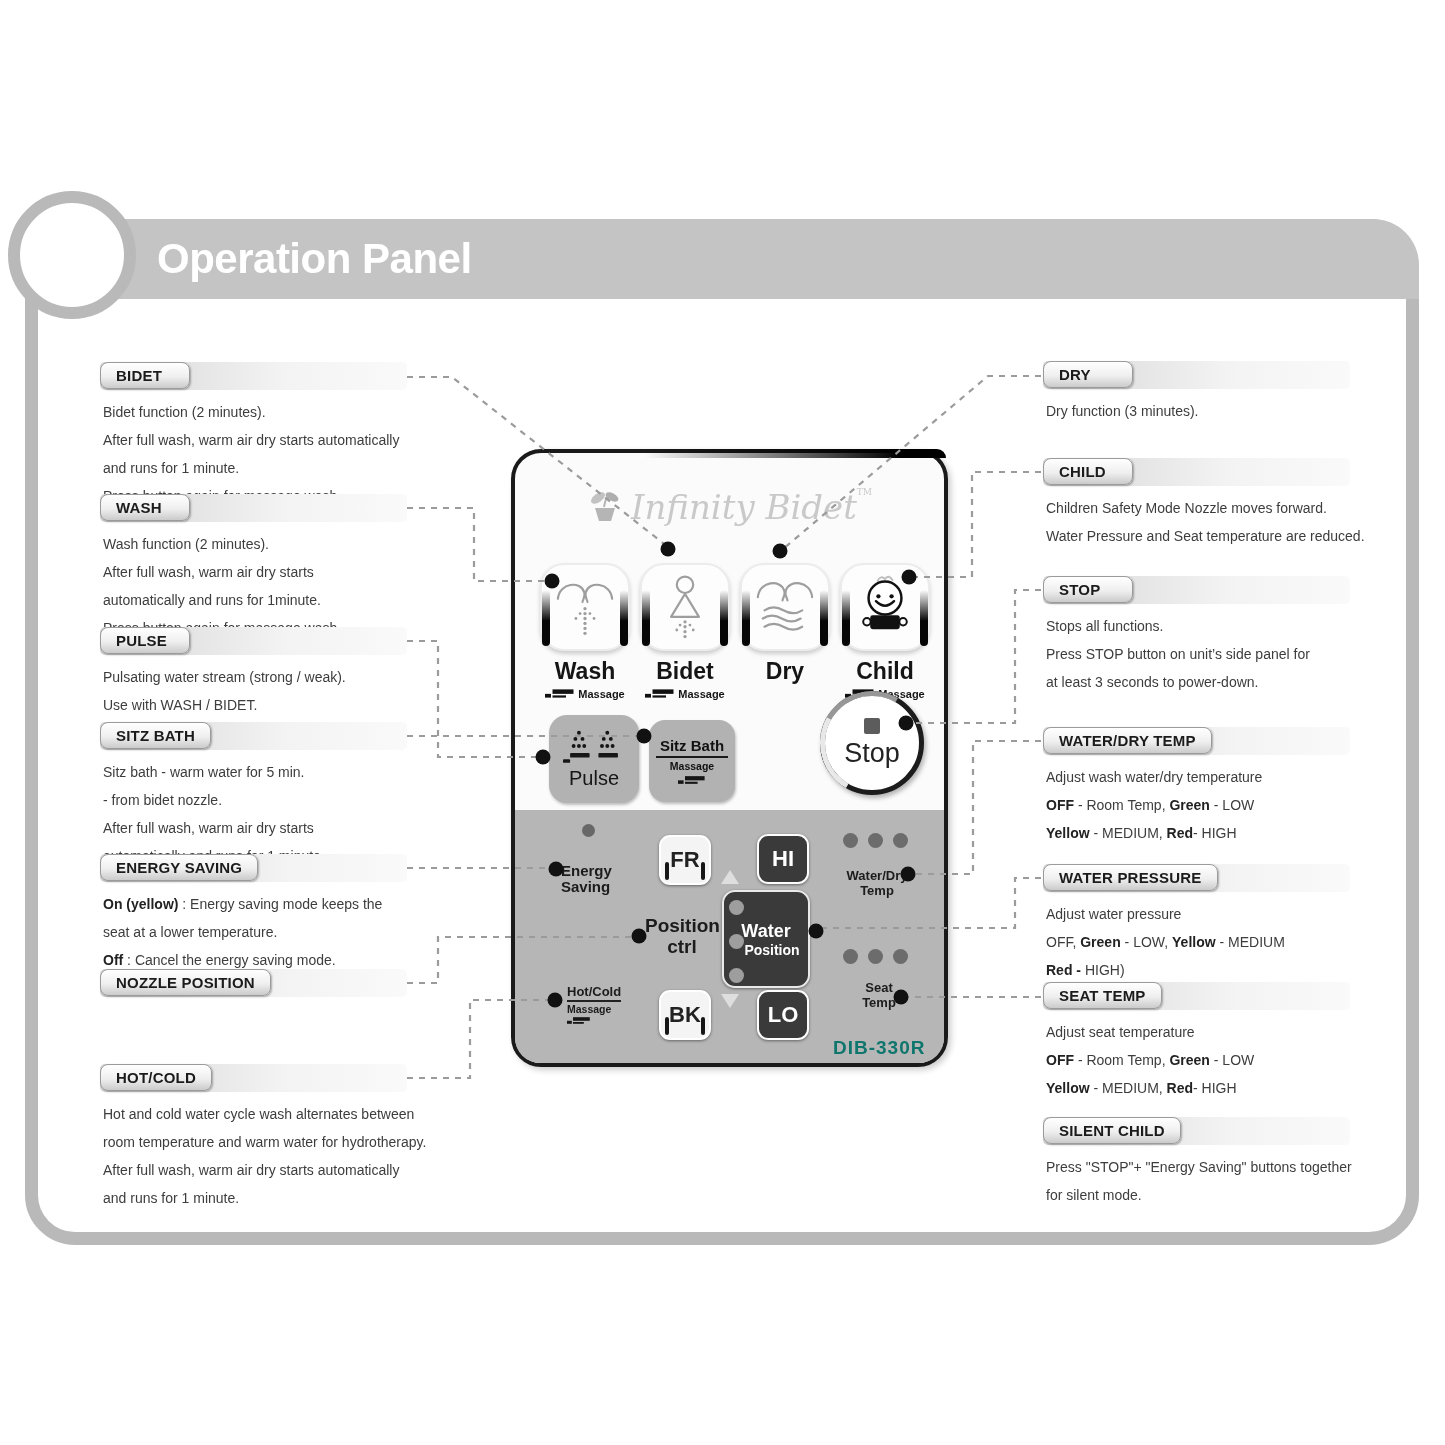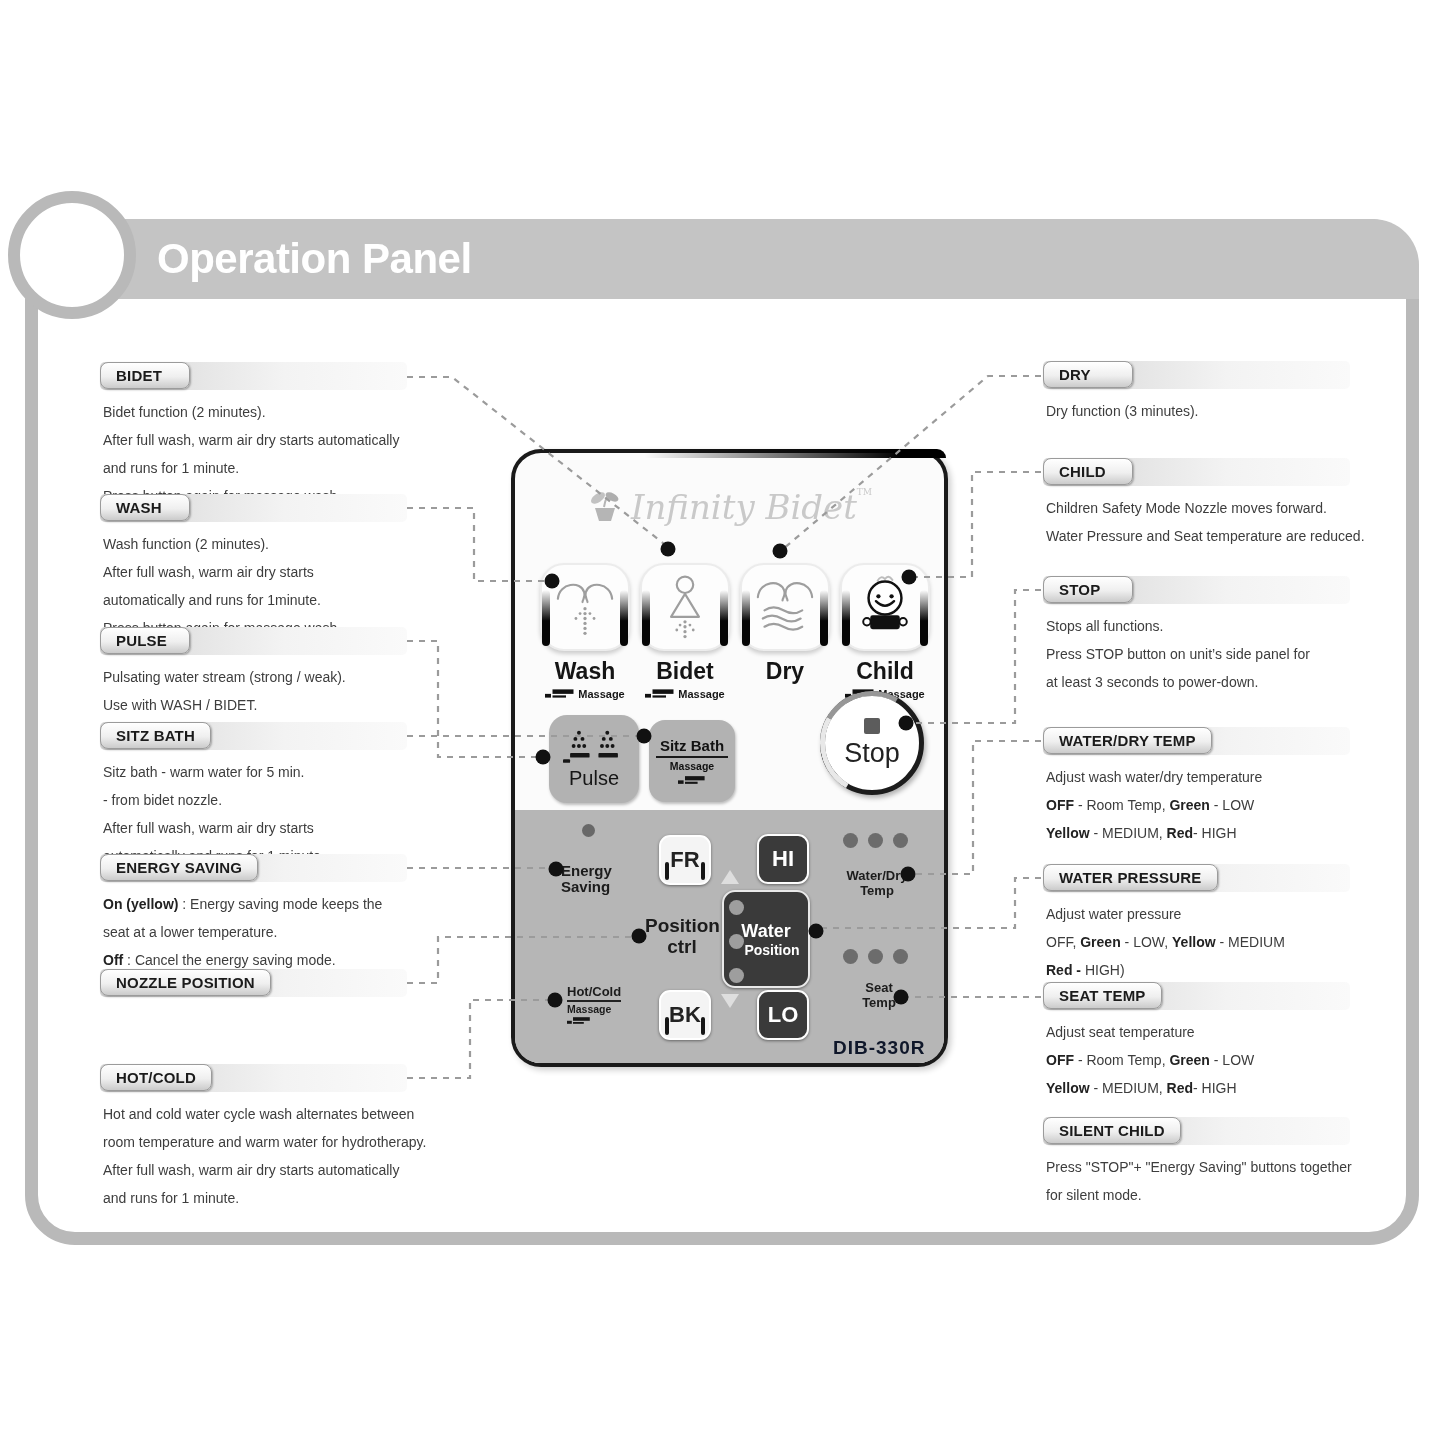--- a/index.html
+++ b/index.html
@@ -146,21 +146,21 @@
     color:#fff;
   }
   .wp-btn .l1{font-size:18px;font-weight:bold;}
   .wp-btn .l2{font-size:14px;font-weight:600;margin-left:12px;}
   .wp-led{position:absolute;left:5px;width:15px;height:15px;border-radius:50%;background:#9e9e9e;}
   .hotcold{position:absolute;left:52px;top:529px;width:60px;color:#1c1c1c;}
   .hotcold .hc1{font-size:13px;font-weight:600;border-bottom:2px solid #222;display:inline-block;padding-bottom:1px;}
   .hotcold .hc2{font-size:10.5px;font-weight:bold;margin-top:1px;}
   .model-label{
     position:absolute;left:318px;top:584px;font-size:19px;font-weight:bold;
-    color:#0f172a;letter-spacing:1px;
+    color:#0f766e;letter-spacing:1px;
   }
   .mini-bars{display:block;}
 </style>
 </head>
 <body>
 
 <div class="frame"></div>
 <div class="title-band">
   <div class="title">Operation Panel</div>
 </div>

